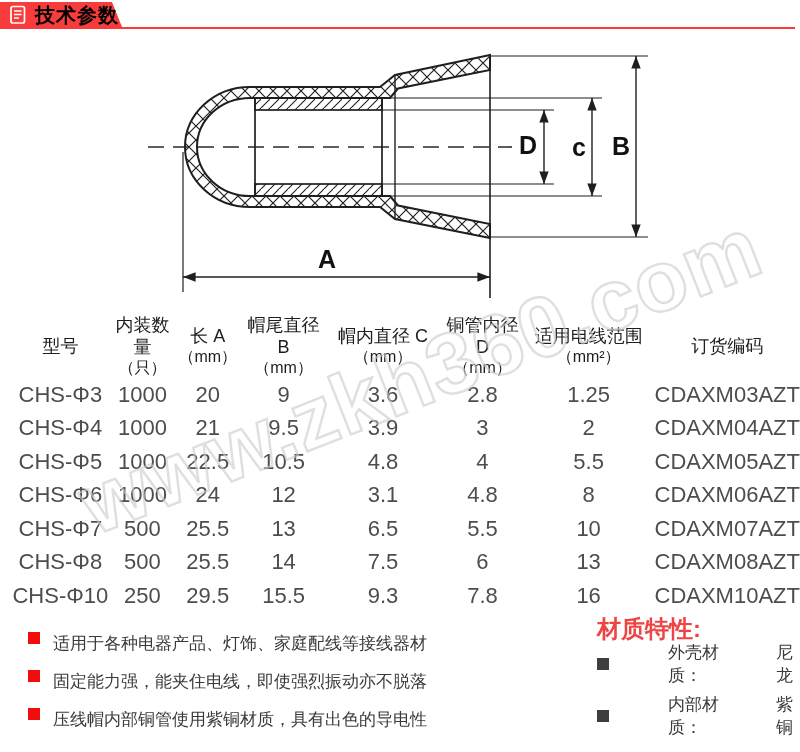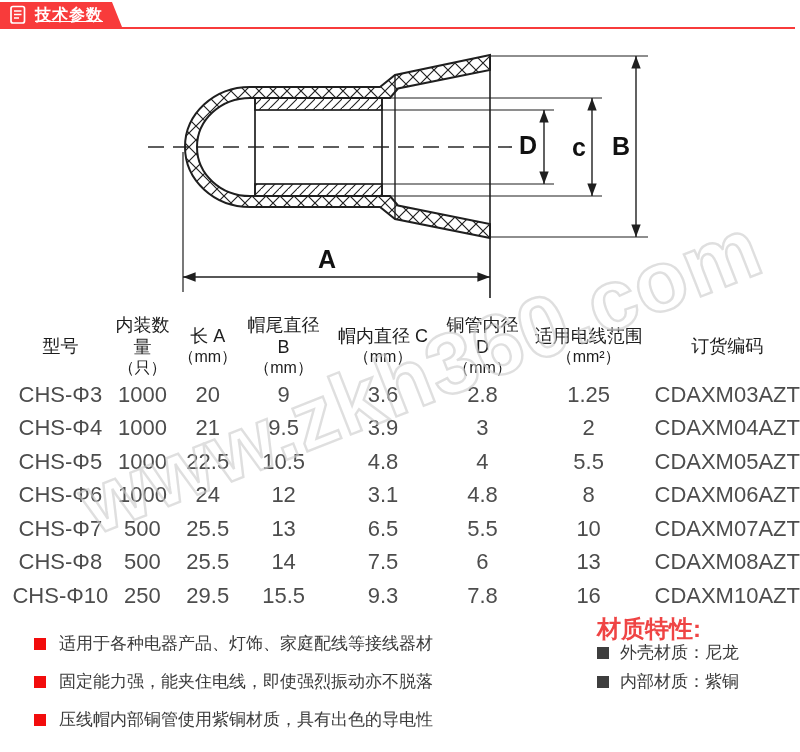--- a/index.html
+++ b/index.html
@@ -3,44 +3,44 @@
 <meta charset="utf-8">
 <style>
   html,body{margin:0;padding:0;background:#fff;}
   .page{position:relative;width:800px;height:752px;background:#ffffff;overflow:hidden;
         font-family:"Liberation Sans","DejaVu Sans",sans-serif;}
 
   
   .badge{position:absolute;top:2px;left:0;width:122px;height:25px;background:#f83b3b;
          clip-path:polygon(0 0,112px 0,122px 100%,0 100%);
          display:flex;align-items:center;gap:7px;padding-left:9px;box-sizing:border-box;}
-  .badge-t{color:#ffffff;font-size:16px;font-weight:bold;letter-spacing:1px;line-height:1;text-decoration:underline;}
+  .badge-t{color:#000000;font-size:20px;font-weight:bold;letter-spacing:1px;line-height:1;}
   .rule{position:absolute;top:27px;left:0;width:795px;height:2px;background:#f83b3b;}
 
   
   .diagram{position:absolute;top:0;left:0;z-index:1;}
   .wm{position:absolute;top:0;left:0;z-index:6;pointer-events:none;}
 
   
   .spec-table{position:absolute;top:314px;left:8px;z-index:2;border-collapse:collapse;table-layout:fixed;}
   .spec-table th,.spec-table td{padding:0;text-align:center;font-weight:normal;}
   .spec-table th{height:56px;vertical-align:middle;color:#1d1d1d;}
   .h-t{font-size:18px;line-height:22px;}
   .h-u{font-size:16px;line-height:20px;}
   .spec-table td{height:33.5px;font-size:22px;color:#4d4d4d;}
 
   
   .features{position:absolute;left:28px;top:632px;z-index:7;}
-  .f-item{display:flex;align-items:center;margin-bottom:14px;font-size:17px;color:#3a3a3a;line-height:24px;margin-left:6px;}
+  .f-item{display:flex;margin-bottom:14px;font-size:17px;color:#3a3a3a;line-height:24px;}
   .sq-red{width:12px;height:12px;background:#f20c0c;margin-right:13px;flex:none;}
 
   
   .materials{position:absolute;left:597px;top:618px;z-index:7;}
   .m-title{color:#ef4444;font-size:24px;font-weight:bold;margin-bottom:1px;line-height:22px;}
-  .m-item{display:flex;align-items:center;margin-bottom:6px;font-size:17px;color:#3a3a3a;line-height:23px;}
+  .m-item{display:flex;align-items:center;margin-bottom:6px;font-size:17px;color:#3a3a3a;line-height:23px;gap:48px;}
   .sq-dark{width:12px;height:12px;background:#3e3e3e;margin-right:11px;flex:none;}
 </style>
 </head>
 <body>
 
 <div class="page">
 
   <div>
     <div class="badge">
       <svg width="19" height="20" viewBox="0 0 19 20">

